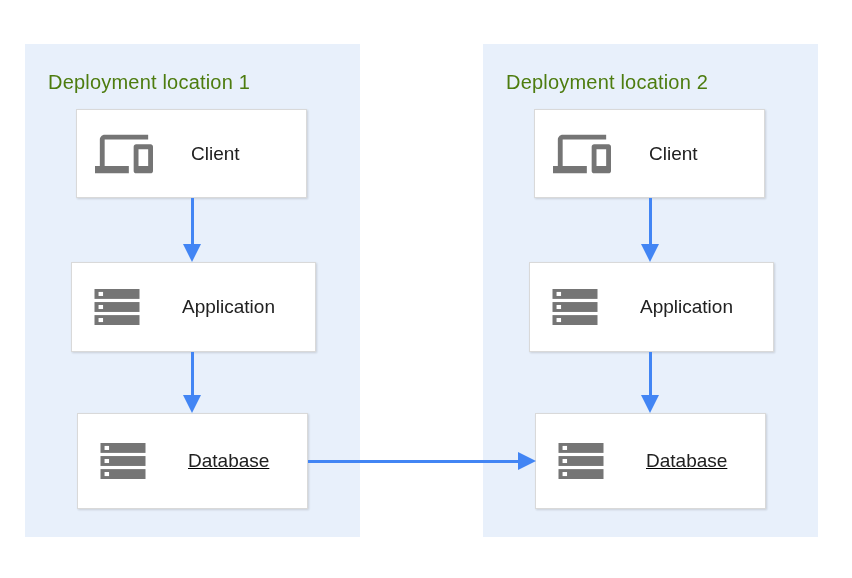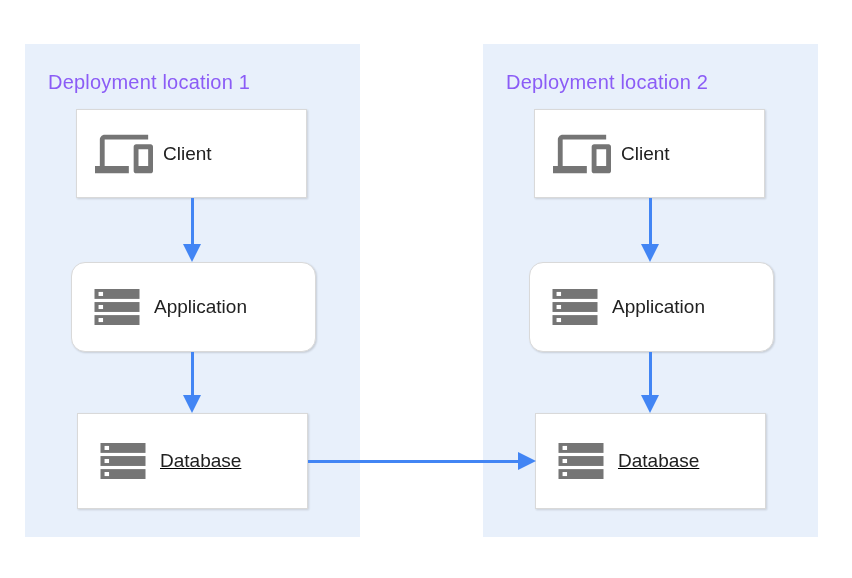--- a/index.html
+++ b/index.html
@@ -4,32 +4,32 @@
 <style>
   html, body { margin:0; padding:0; background:#ffffff; font-family:"Liberation Sans", sans-serif; }
   .stage { position:relative; width:852px; height:578px; background:#ffffff; overflow:hidden; }
 
   .location { position:absolute; top:44px; width:335px; height:493px; background:#e8f0fb; }
   .loc-1 { left:25px; }
   .loc-2 { left:483px;text-align:center; }
 
   .loc-title {
     position:absolute; left:23px; top:26px;
-    font-size:20px; line-height:24px; color:#8b5cf6; letter-spacing:0.2px;
+    font-size:20px; line-height:24px; color:#4d7c0f; letter-spacing:0.2px;
     white-space:nowrap;
   }
 
   .node {
     position:absolute; box-sizing:border-box;
-    display:flex; align-items:center; gap:10px; padding-left:18px;
+    display:flex; align-items:center; gap:38px; padding-left:18px;
     background:#ffffff; border:1px solid #d9d9d9;
     box-shadow:1px 1px 2px rgba(0,0,0,0.14);
   }
   .node-client { left:51px; top:65px;  width:231px; height:89px; }
-  .node-app    { left:46px; top:218px; width:245px; height:90px;border-radius:14px; }
+  .node-app    { left:46px; top:218px; width:245px; height:90px; }
   .node-db     { left:52px; top:369px; width:231px; height:96px;text-decoration:underline; }
 
   .node .label { font-size:19px; color:#212121; white-space:nowrap; }
 
   .icon { display:flex; align-items:center; }
   .icon svg { fill:#757575; display:block; }
   .icon-devices svg { width:58px; height:58px; }
   .icon-server  svg { width:54px; height:54px; }
 
   .v-arrow {

